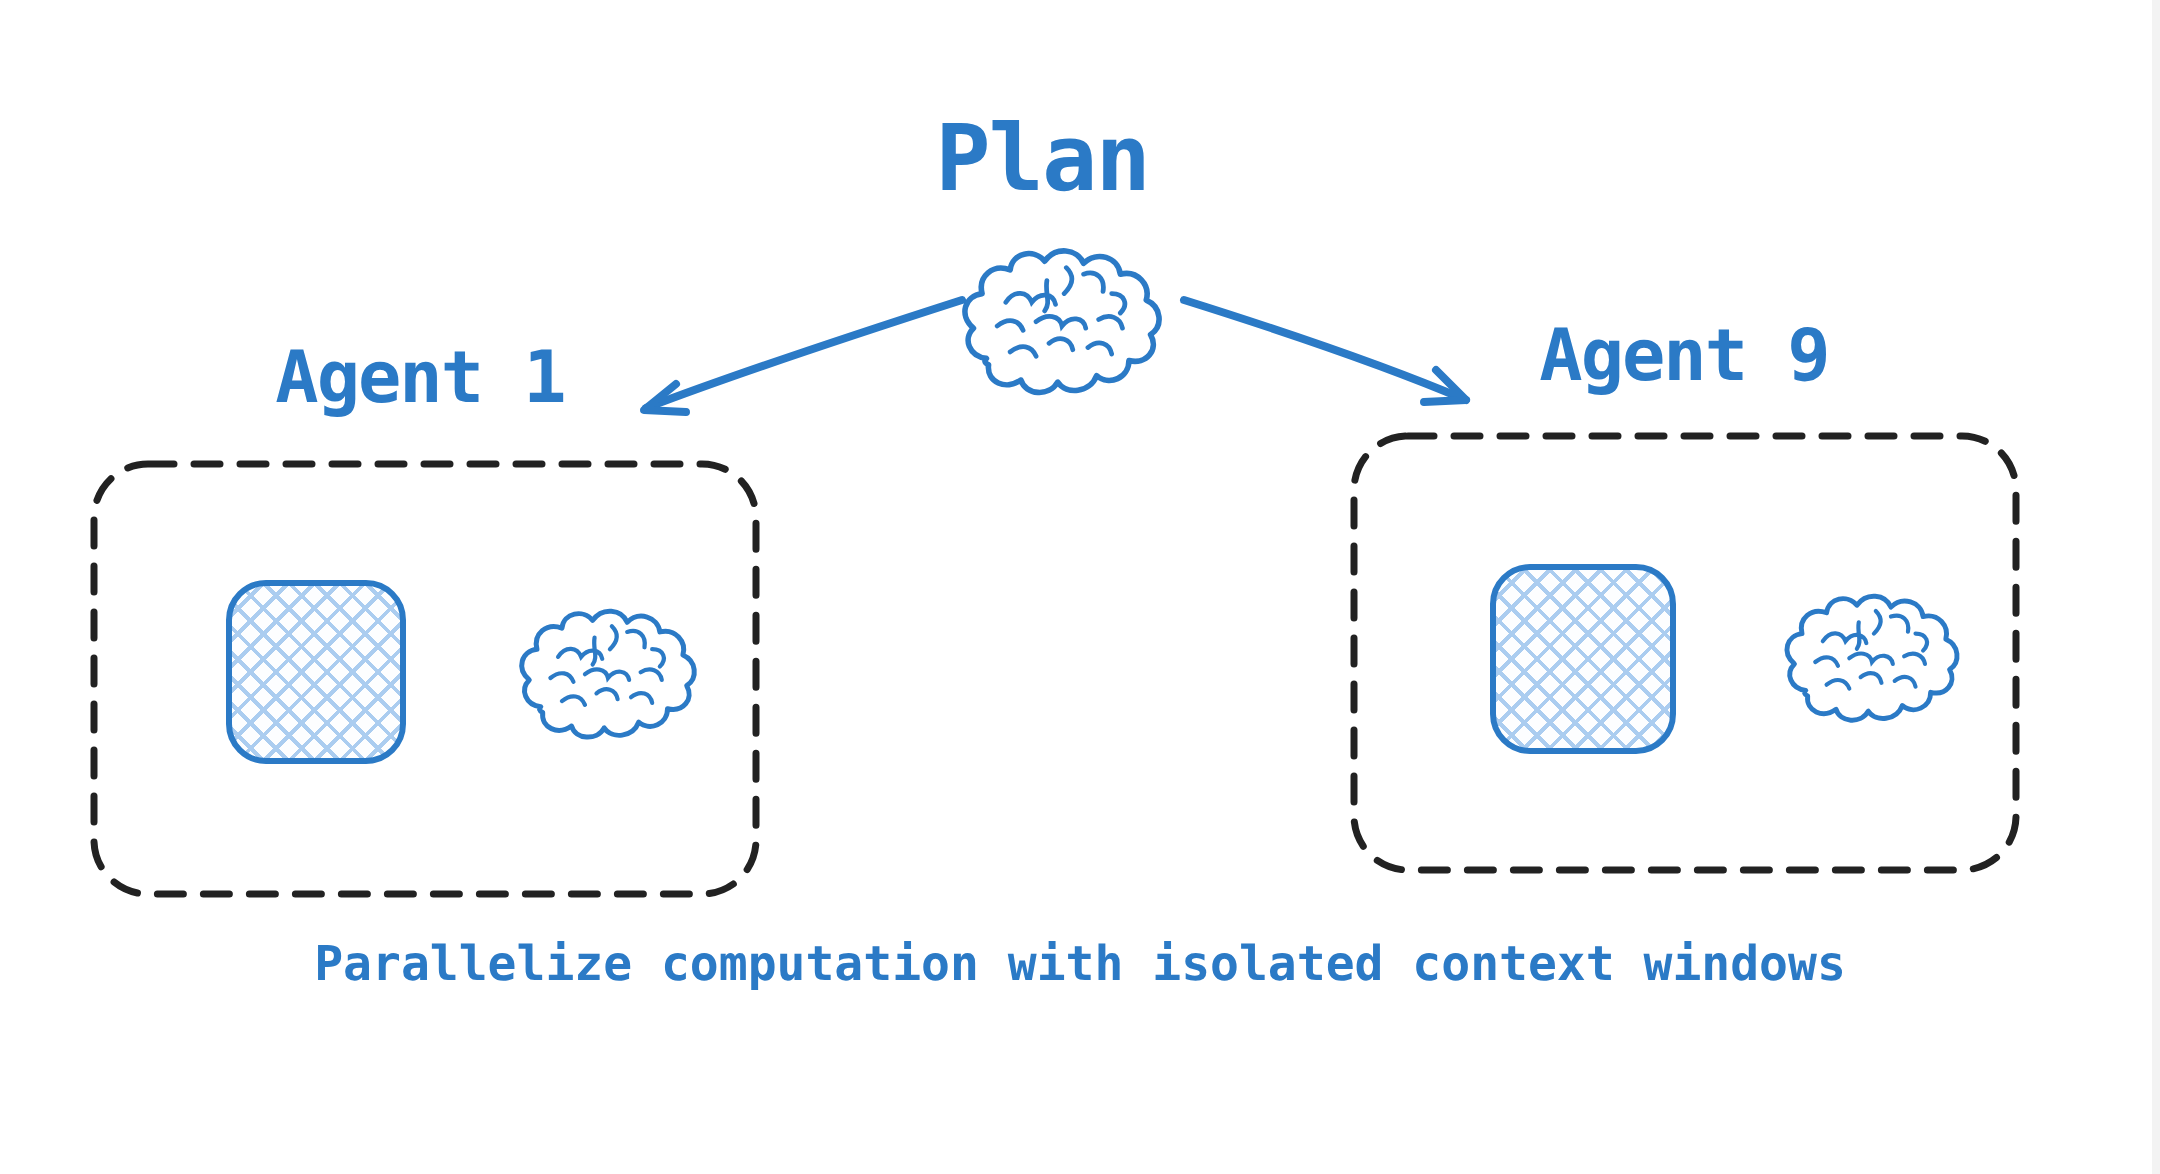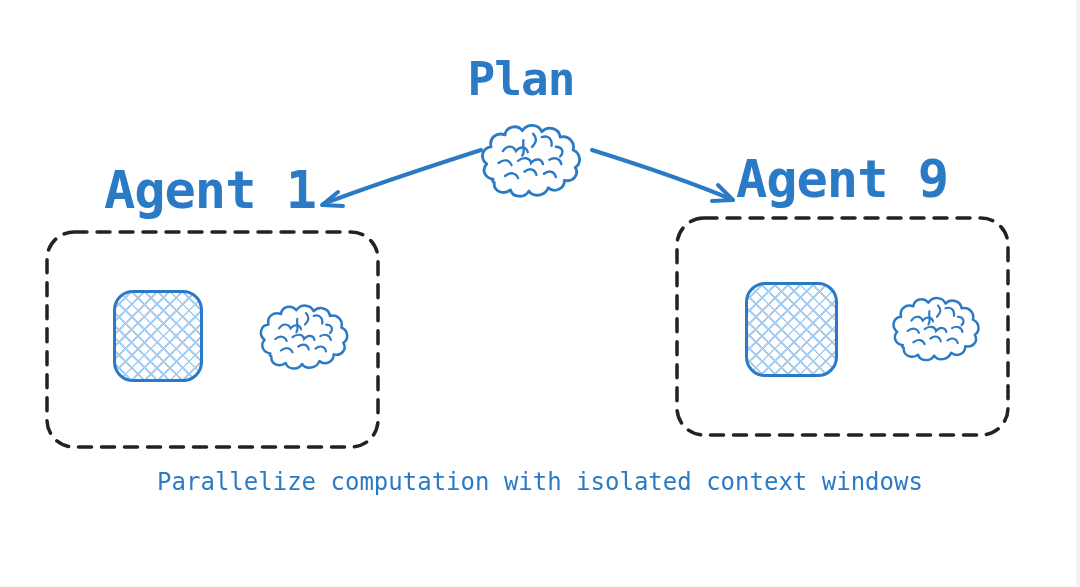--- a/index.html
+++ b/index.html
@@ -19,29 +19,29 @@
   .abs{position:absolute;}
   .title{
     left:421px;top:50px;width:200px;
     text-align:center;
     font-size:46px;line-height:58px;font-weight:bold;
     color:var(--accent);
     letter-spacing:-1px;
   }
   .agent-label{
     width:250px;text-align:center;
-    font-size:52px;line-height:52px;font-weight:bold;
+    font-size:36px;line-height:52px;font-weight:bold;
     color:var(--accent);
     letter-spacing:-1px;
     white-space:nowrap;
   }
   .caption{
     left:0;top:466px;width:1080px;
     text-align:center;
-    font-size:24px;line-height:32px;font-weight:normal;
+    font-size:24px;line-height:32px;font-weight:bold;
     color:var(--accent);
   }
   .ctx-square{
     border:3.5px solid var(--accent);
     border-radius:20px;
     box-sizing:border-box;
     background-image:
       repeating-linear-gradient(45deg,  var(--hatch) 0 2px, transparent 2px 9px),
       repeating-linear-gradient(135deg, var(--hatch) 0 2px, transparent 2px 9px);
     background-color:#fdfeff;

